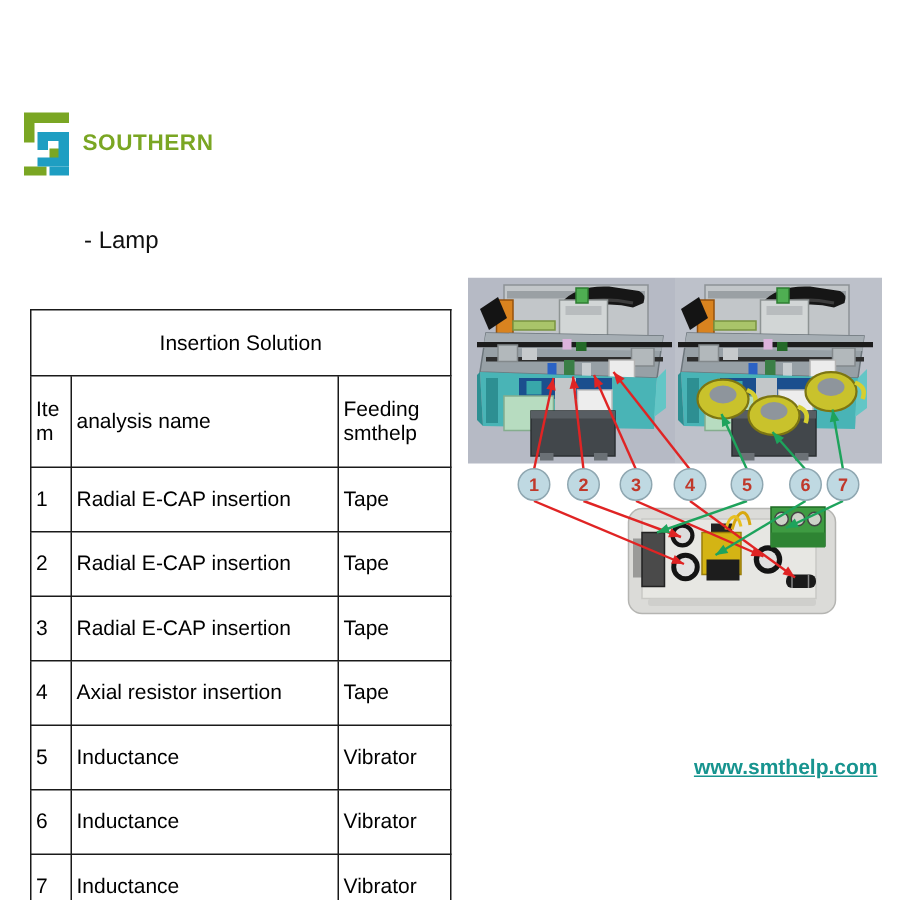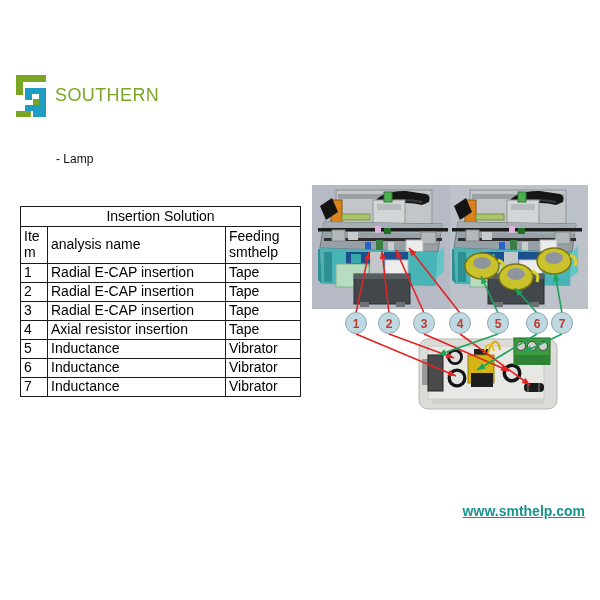--- a/index.html
+++ b/index.html
@@ -1,29 +1,29 @@
 <!DOCTYPE html>
 <html><head>
 <meta charset="utf-8">
 <style>
   html,body{margin:0;padding:0;background:#fff;}
   .slide{position:relative;width:600px;height:600px;background:#ffffff;overflow:hidden;
          font-family:"Liberation Sans",sans-serif;color:#000;}
   
   .logo{position:absolute;left:14px;top:74px;display:flex;align-items:center;gap:7px;}
-  .logo-text{font-weight:normal;font-size:18px;line-height:1.18;letter-spacing:.4px;}
+  .logo-text{font-weight:bold;font-size:15px;line-height:1.18;letter-spacing:.4px;}
   .logo-line1{color:#7aa623;}
   .logo-line2{color:#1e9ec2;}
   
   .title{position:absolute;left:20px;top:131px;font-size:16px;color:#101010;}
-  .subtitle{position:absolute;left:56px;top:152px;font-size:12px;color:#101010;}
+  .subtitle{position:absolute;left:56px;top:152px;font-size:16px;color:#101010;}
   
   table.ins{position:absolute;left:20px;top:206px;width:280px;border-collapse:collapse;
             table-layout:fixed;font-size:14px;color:#000;}
-  table.ins td{border:1px solid #1a1a1a;padding:0 3px;vertical-align:middle;line-height:1.12;overflow:hidden;}
+  table.ins td{border:1px solid #1a1a1a;padding:12px 3px;vertical-align:middle;line-height:1.12;overflow:hidden;}
   td.t-title{text-align:center;height:19px;}
   tr.hdr td{height:36px;}
   td.break{word-break:break-all;}
   tr.data td{height:18px;}
   
   .figure{position:absolute;left:312px;top:185px;width:276px;height:235px;}
   .figure svg{display:block;}
   svg text{font-family:"Liberation Sans",sans-serif;}
   .callout-num{font-size:12px;font-weight:bold;fill:#c0392b;}
   

